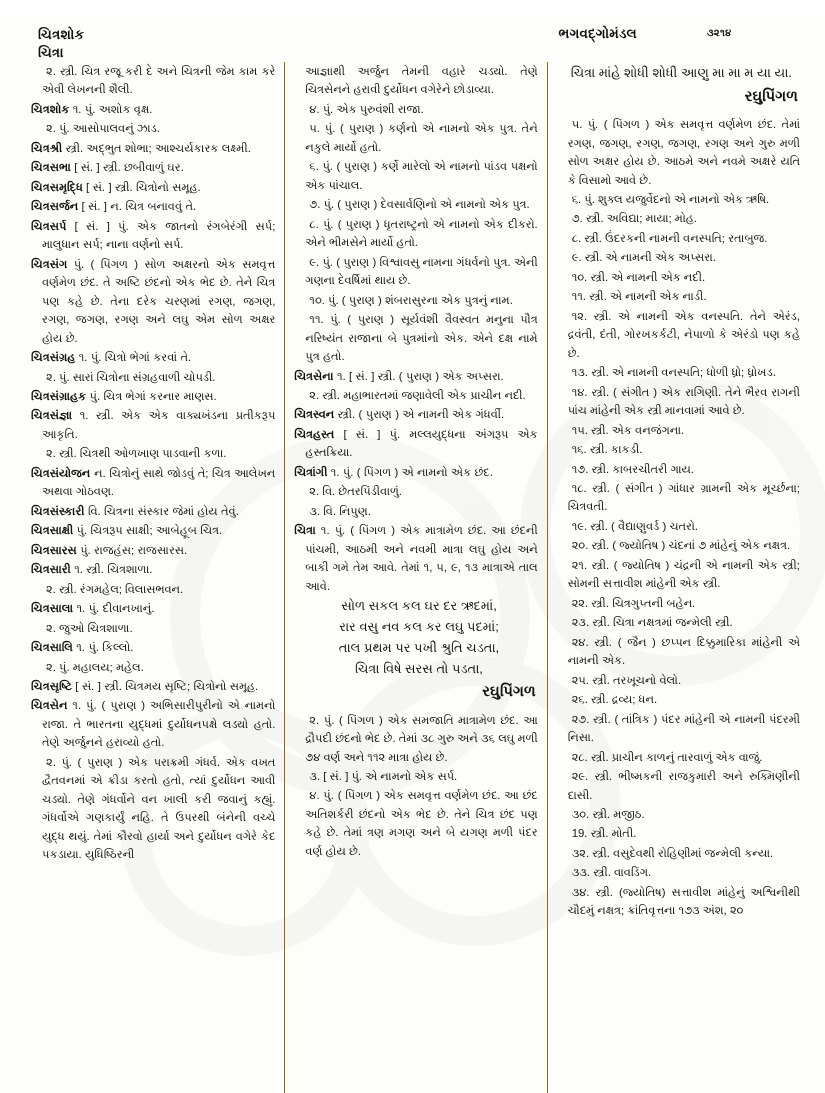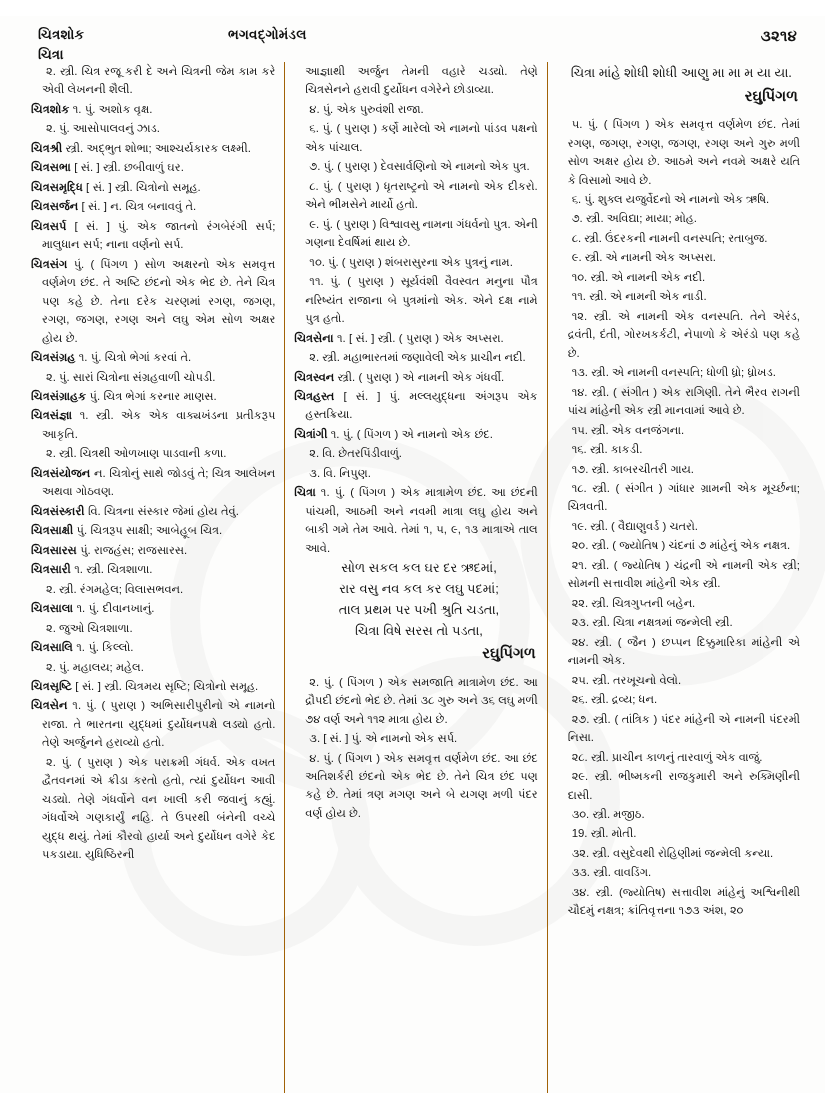--- a/index.html
+++ b/index.html
@@ -51,22 +51,22 @@
     align-items: flex-start;
     justify-content: space-between;
   }
   .hd-left, .hd-center, .hd-right {
     font-weight: bold;
     font-size: 13.5px;
     letter-spacing: 0.2px;
     line-height: 1.35;
   }
   .hd-left { width: 190px; }
-  .hd-center { flex: 1; text-align: left; padding-right: 70px;}
-  .hd-right { width: 90px; text-align: right; font-size: 15px;}
+  .hd-center { flex: 1; text-align: right; padding-right: 70px; font-family: Liberation Mono, monospace;}
+  .hd-right { width: 90px; text-align: left; font-size: 10px;}
   .hd-sub {
     font-weight: bold;
     font-size: 13.5px;
     line-height: 1.35;
   }
 
   
   #columns {
     position: relative;
     z-index: 2;
@@ -179,20 +179,21 @@
           <p class="sense"><span>૨. પું. મહાલય; મહેલ.</span></p>
           <p class="entry"><span class="hw">ચિત્રસૃષ્ટિ</span><span> [ સં. ] સ્ત્રી. ચિત્રમય સૃષ્ટિ; ચિત્રોનો સમૂહ.</span></p>
           <p class="entry"><span class="hw">ચિત્રસેન</span><span> ૧. પું. ( પુરાણ ) અભિસારીપુરીનો એ નામનો રાજા. તે ભારતના યુદ્ધમાં દુર્યોધનપક્ષે લડ્યો હતો. તેણે અર્જુનને હરાવ્યો હતો.</span></p>
           <p class="sense"><span>૨. પું. ( પુરાણ ) એક પરાક્રમી ગંધર્વ. એક વખત દ્વૈતવનમાં એ ક્રીડા કરતો હતો, ત્યાં દુર્યોધન આવી ચડ્યો. તેણે ગંધર્વોને વન ખાલી કરી જવાનું કહ્યું. ગંધર્વોએ ગણકાર્યું નહિ. તે ઉપરથી બંનેની વચ્ચે યુદ્ધ થયું. તેમાં કૌરવો હાર્યા અને દુર્યોધન વગેરે કેદ પકડાયા. યુધિષ્ઠિરની</span></p>
         </div>
       </div>
       <div class="col">
         <div class="col-inner">
           <p class="cont"><span>આજ્ઞાથી અર્જુન તેમની વહારે ચડ્યો. તેણે ચિત્રસેનને હરાવી દુર્યોધન વગેરેને છોડાવ્યા.</span></p>
           <p class="sense"><span>૪. પું. એક પુરુવંશી રાજા.</span></p>
+          <p class="sense"><span>૫. પું. ( પુરાણ ) કર્ણનો એ નામનો એક પુત્ર. તેને નકુલે માર્યો હતો.</span></p>
           <p class="sense"><span>૬. પું. ( પુરાણ ) કર્ણે મારેલો એ નામનો પાંડવ પક્ષનો એક પાંચાલ.</span></p>
           <p class="sense"><span>૭. પું. ( પુરાણ ) દેવસાર્વણિનો એ નામનો એક પુત્ર.</span></p>
           <p class="sense"><span>૮. પું. ( પુરાણ ) ધૃતરાષ્ટ્રનો એ નામનો એક દીકરો. એને ભીમસેને માર્યો હતો.</span></p>
           <p class="sense"><span>૯. પું. ( પુરાણ ) વિશ્વાવસુ નામના ગંધર્વનો પુત્ર. એની ગણના દેવર્ષિમાં થાય છે.</span></p>
           <p class="sense"><span>૧૦. પું. ( પુરાણ ) શંબરાસુરના એક પુત્રનું નામ.</span></p>
           <p class="sense"><span>૧૧. પું. ( પુરાણ ) સૂર્યવંશી વૈવસ્વત મનુના પૌત્ર નરિષ્યંત રાજાના બે પુત્રમાંનો એક. એને દક્ષ નામે પુત્ર હતો.</span></p>
           <p class="entry"><span class="hw">ચિત્રસેના</span><span> ૧. [ સં. ] સ્ત્રી. ( પુરાણ ) એક અપ્સરા.</span></p>
           <p class="sense"><span>૨. સ્ત્રી. મહાભારતમાં જણાવેલી એક પ્રાચીન નદી.</span></p>
           <p class="entry"><span class="hw">ચિત્રસ્વન</span><span> સ્ત્રી. ( પુરાણ ) એ નામની એક ગંધર્વી.</span></p>
           <p class="entry"><span class="hw">ચિત્રહસ્ત</span><span> [ સં. ] પું. મલ્લયુદ્ધના અંગરૂપ એક હસ્તક્રિયા.</span></p>

